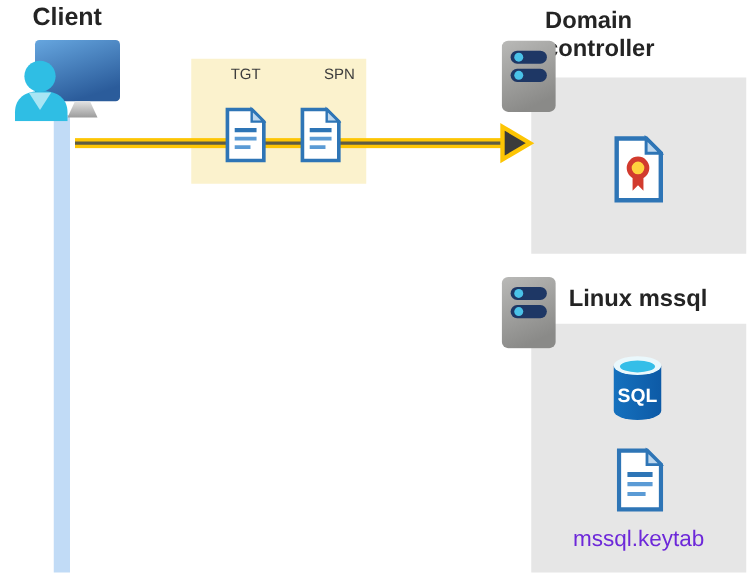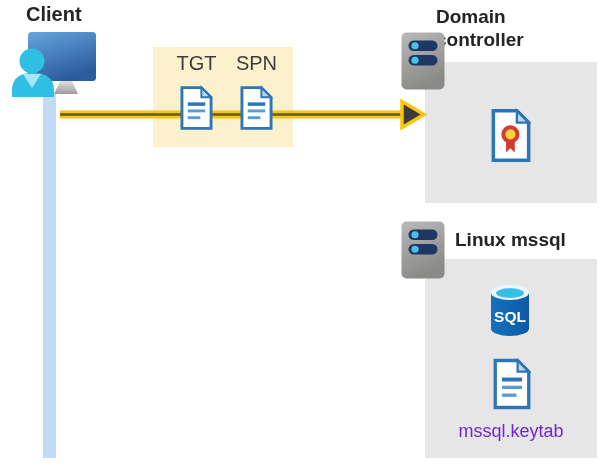--- a/index.html
+++ b/index.html
@@ -5,39 +5,39 @@
   html,body{margin:0;padding:0;background:#ffffff;}
   .canvas{
     position:relative;width:600px;height:468px;background:#ffffff;overflow:hidden;
     font-family:"Liberation Sans", sans-serif;
   }
   .abs{position:absolute;}
   .title{
     font-weight:700;font-size:19px;line-height:23px;color:#242424;letter-spacing:0;
   }
   .small-label{
-    font-size:20px;color:#3d3d3d;text-align:center;
+    font-size:12px;color:#3d3d3d;text-align:center;
   }
   .lifeline{
     left:43px;top:92px;width:13px;height:366px;background:#C1DBF6;z-index:0;
   }
   .ticket-box{
     left:153px;top:47px;width:140px;height:100px;background:#FBF2CD;z-index:1;
   }
   .arrow-svg{left:58px;top:97px;z-index:2;}
   .doc-svg{z-index:3;}
   .panel{
     background:#E6E6E6;z-index:0;
   }
   .panel-dc{left:425px;top:62px;width:172px;height:141px;}
   .panel-lx{left:425px;top:259px;width:172px;height:199px;}
   .server-svg{z-index:2;}
   .client-label{left:26px;top:3px;width:100px;font-size:20px;}
   .tgt-label{left:169px;top:52px;width:55px;z-index:2;}
-  .spn-label{left:229px;top:52px;width:55px;z-index:2;}
+  .spn-label{left:244px;top:52px;width:55px;z-index:2;}
   .dc-label{left:436px;top:5px;width:125px;}
   .lx-label{left:455px;top:228px;width:140px;}
   .keytab-label{left:425px;top:421px;width:172px;font-size:18px;color:#6d28d9;text-align:center;z-index:2;}
   svg{display:block;}
 </style>
 </head>
 <body>
 
 <div class="canvas">
 

